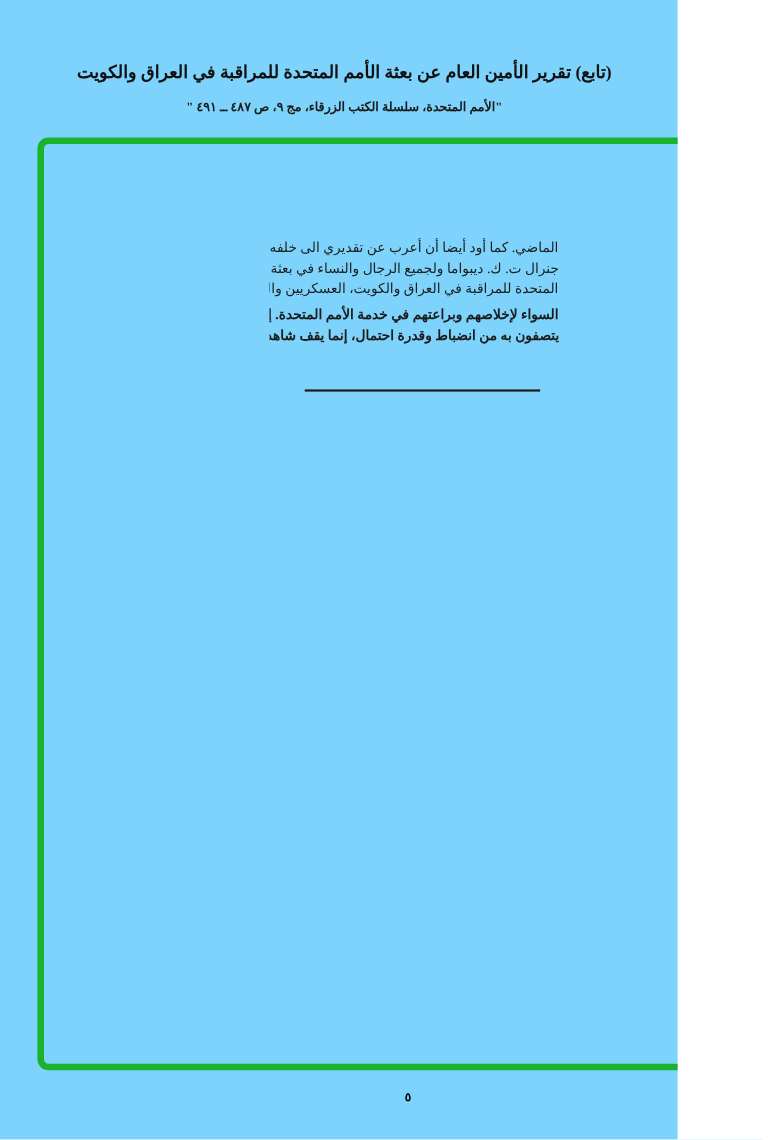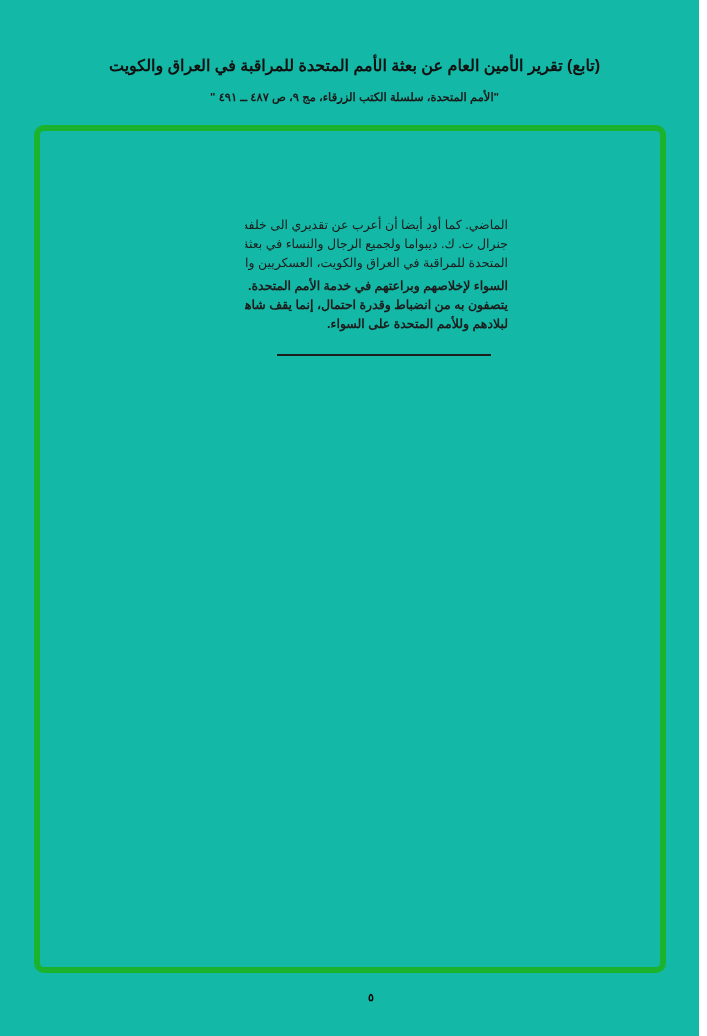--- a/index.html
+++ b/index.html
@@ -2,24 +2,24 @@
 <html lang="ar" style="--accent: #1bb32e;"><head>
 <meta charset="utf-8">
 <style>
   html, body {
     margin: 0;
     padding: 0;
     background: #ffffff;
   }
   .page {
     position: relative;
-    width: 699px;
+    width: 616px;
     height: 1036px;
-    background: #14b8a6;
-    font-family: Liberation Sans, sans-serif;
+    background: #7dd3fc;
+    font-family: Liberation Serif, serif;
     color: #151515;
     overflow: hidden;
   }
   .doc-title {
     position: absolute;
     top: 56px;
     left: 10px;
     right: 0;
     text-align: center;
     direction: rtl;
@@ -105,20 +105,19 @@
 
   <div class="bodytext block-a">
     <div class="line">الماضي. كما أود أيضا أن أعرب عن تقديري الى خلفه الميجور</div>
     <div class="line">جنرال ت. ك. ديبواما ولجميع الرجال والنساء في بعثة الأمم</div>
     <div class="line">المتحدة للمراقبة في العراق والكويت، العسكريين والمدنيين على</div>
   </div>
 
   <div class="bodytext block-b">
     <div class="line">السواء لإخلاصهم وبراعتهم في خدمة الأمم المتحدة. إن ما</div>
     <div class="line">يتصفون به من انضباط وقدرة احتمال، إنما يقف شاهدا إيجابيا</div>
-    <div class="line last">لبلادهم وللأمم المتحدة على السواء.</div>
   </div>
 
   <div class="section-divider"></div>
 
   <div class="page-number">٥</div>
 
 </div>
 
 </body></html>

